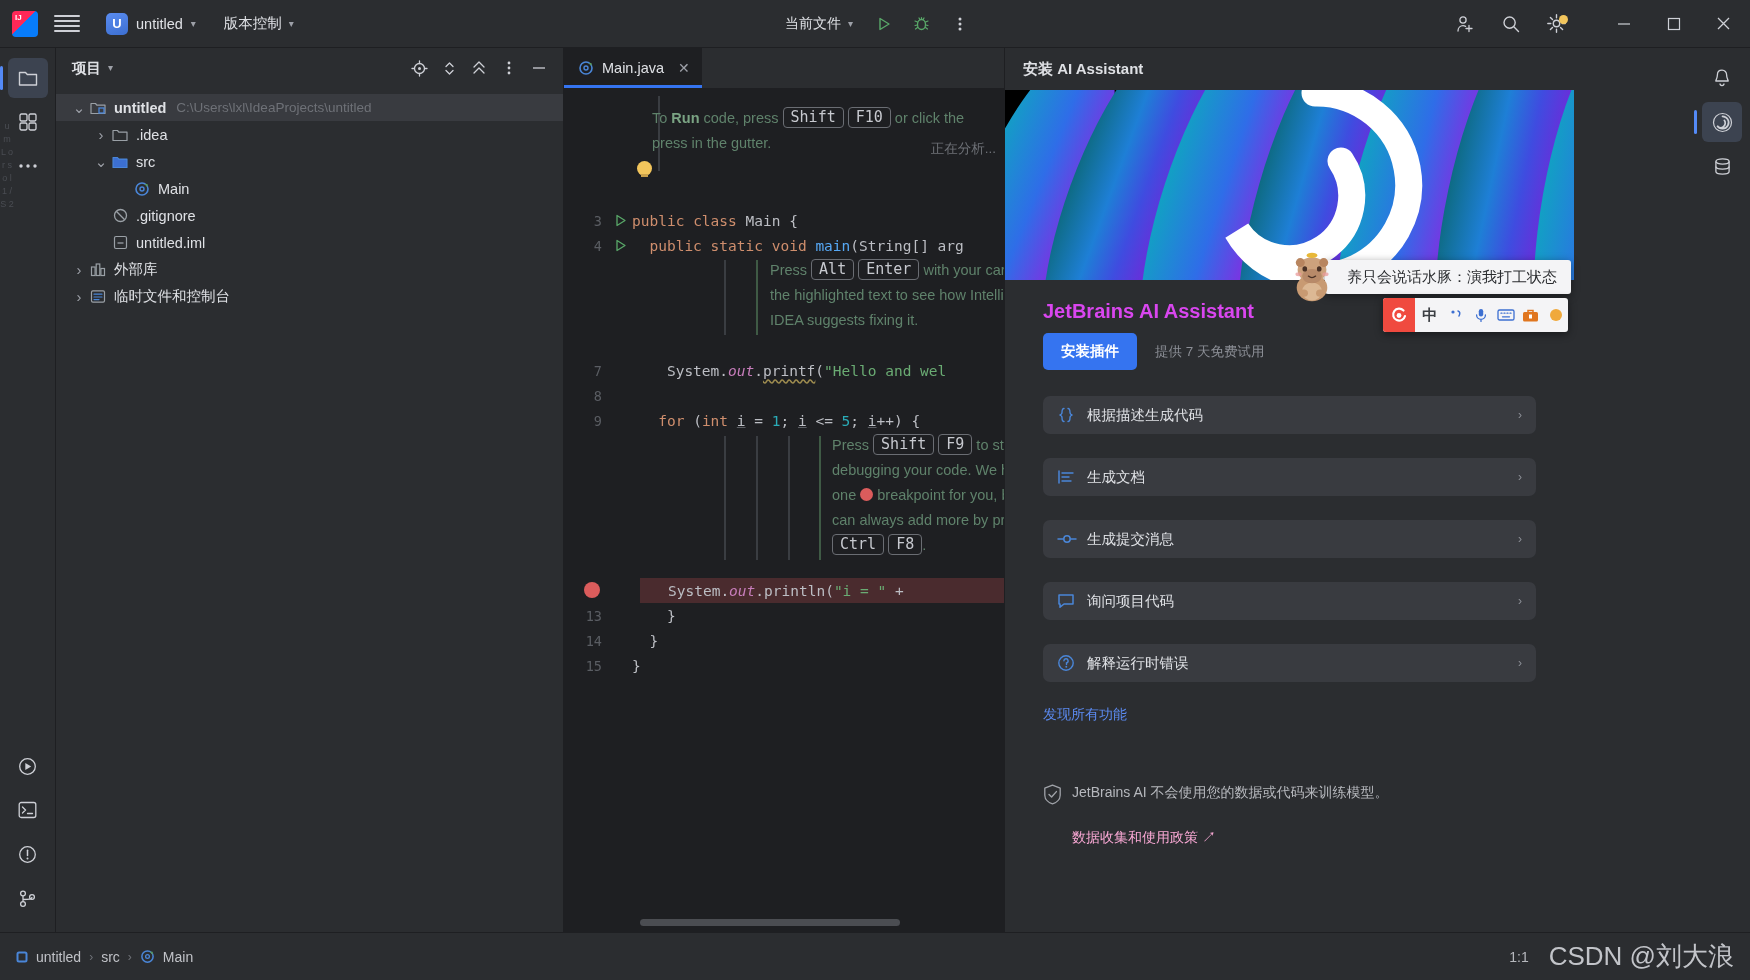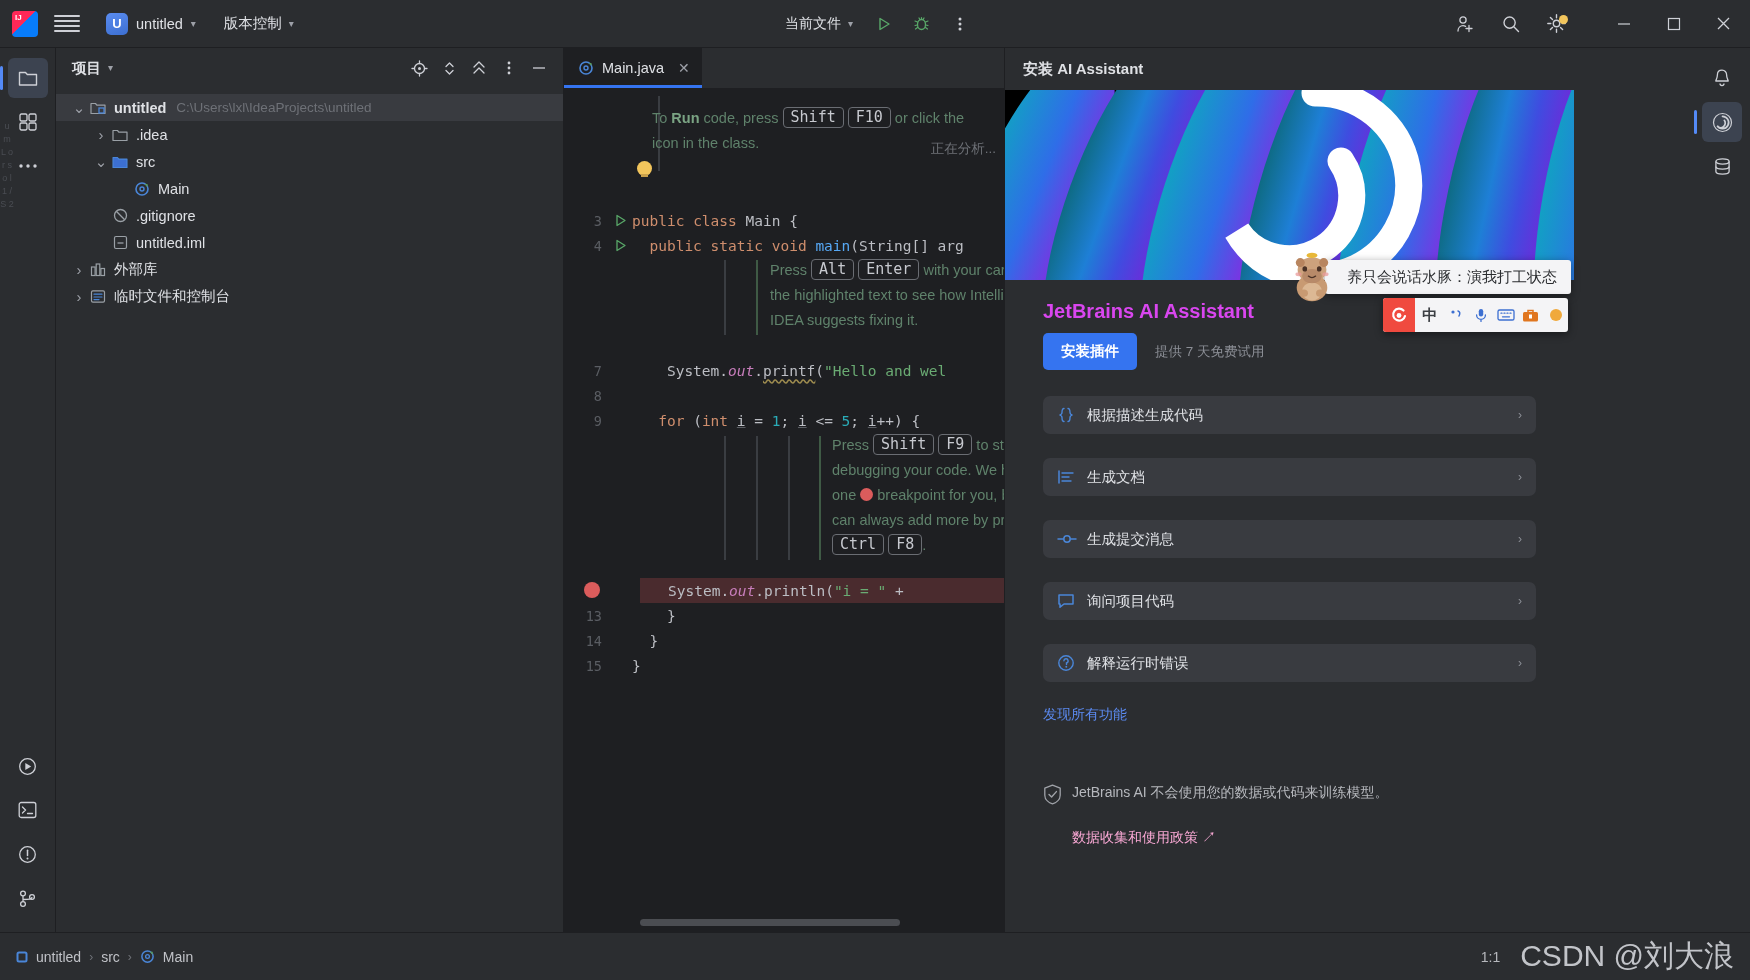--- a/index.html
+++ b/index.html
@@ -207,21 +207,21 @@
 
   
   .statusbar { position: absolute; left: 0; bottom: 0; width: 1750px; height: 48px;
                background: #2b2d30; border-top: 1px solid #1e1f22;
                display: flex; align-items: center; padding: 0 16px; }
   .crumb { display: flex; align-items: center; gap: 8px; cursor: pointer;
            color: #c0c2c7; font-size: 14px; }
   .crumb-sep { color: #6e7177; font-size: 12px; margin: 0 8px; }
   .sb-right { margin-left: auto; display: flex; align-items: center; gap: 20px; }
   .sb-pos { color: #b6b8bd; font-size: 14px; cursor: pointer; }
-  .watermark { color: #cfd1d6; font-size: 30px; opacity: .92;
+  .watermark { color: #cfd1d6; font-size: 26px; opacity: .92;
                font-family: "Liberation Sans", sans-serif; }
 
   
   .ime { position: absolute; left: 1383px; top: 298px; width: 185px; height: 34px;
          background: #f4f4f6; border-radius: 3px; display: flex; align-items: center;
          box-shadow: 0 2px 8px rgba(0,0,0,.45); }
   .ime-logo { width: 34px; height: 34px; background: #f04a3f; border-radius: 3px 0 0 3px;
               display: flex; align-items: center; justify-content: center; }
   .ime-btn { width: 26px; height: 34px; display: flex; align-items: center;
              justify-content: center; cursor: pointer; }
@@ -522,21 +522,21 @@
       <div class="gutter-col"></div>
 
       <div class="analyzing">正在分析...</div>
 
       <div class="caretbar" style="left:94px; top:8px; height:75px;"></div>
       <div class="hintbar" style="left:94px; top:8px; height:75px; background:#3a3d42;"></div>
 
       <div class="bulb" style="left:73px; top:73px;"></div>
       <div class="hint" style="left:88px; top:18px; width:420px;">
         <span>To </span><b>Run</b><span> code, press </span><span class="kbd">Shift</span> <span class="kbd">F10</span><span> or click the </span><br>
-        <span>icon in the class.</span>
+        <span>press in the gutter.</span>
       </div>
 
       <div class="codeline" style="top:120px;">
         <span class="lnum">3</span>
         <span class="runmark">
           <svg width="13" height="13" viewBox="0 0 13 13">
             <path d="M3 1.5 L11 6.5 L3 11.5 Z" fill="none" stroke="#59a869" stroke-width="1.3" stroke-linejoin="round"></path>
           </svg>
         </span>
         <span class="ctext"><span class="k">public</span> <span class="k">class</span> <span class="cls">Main</span> {</span>

